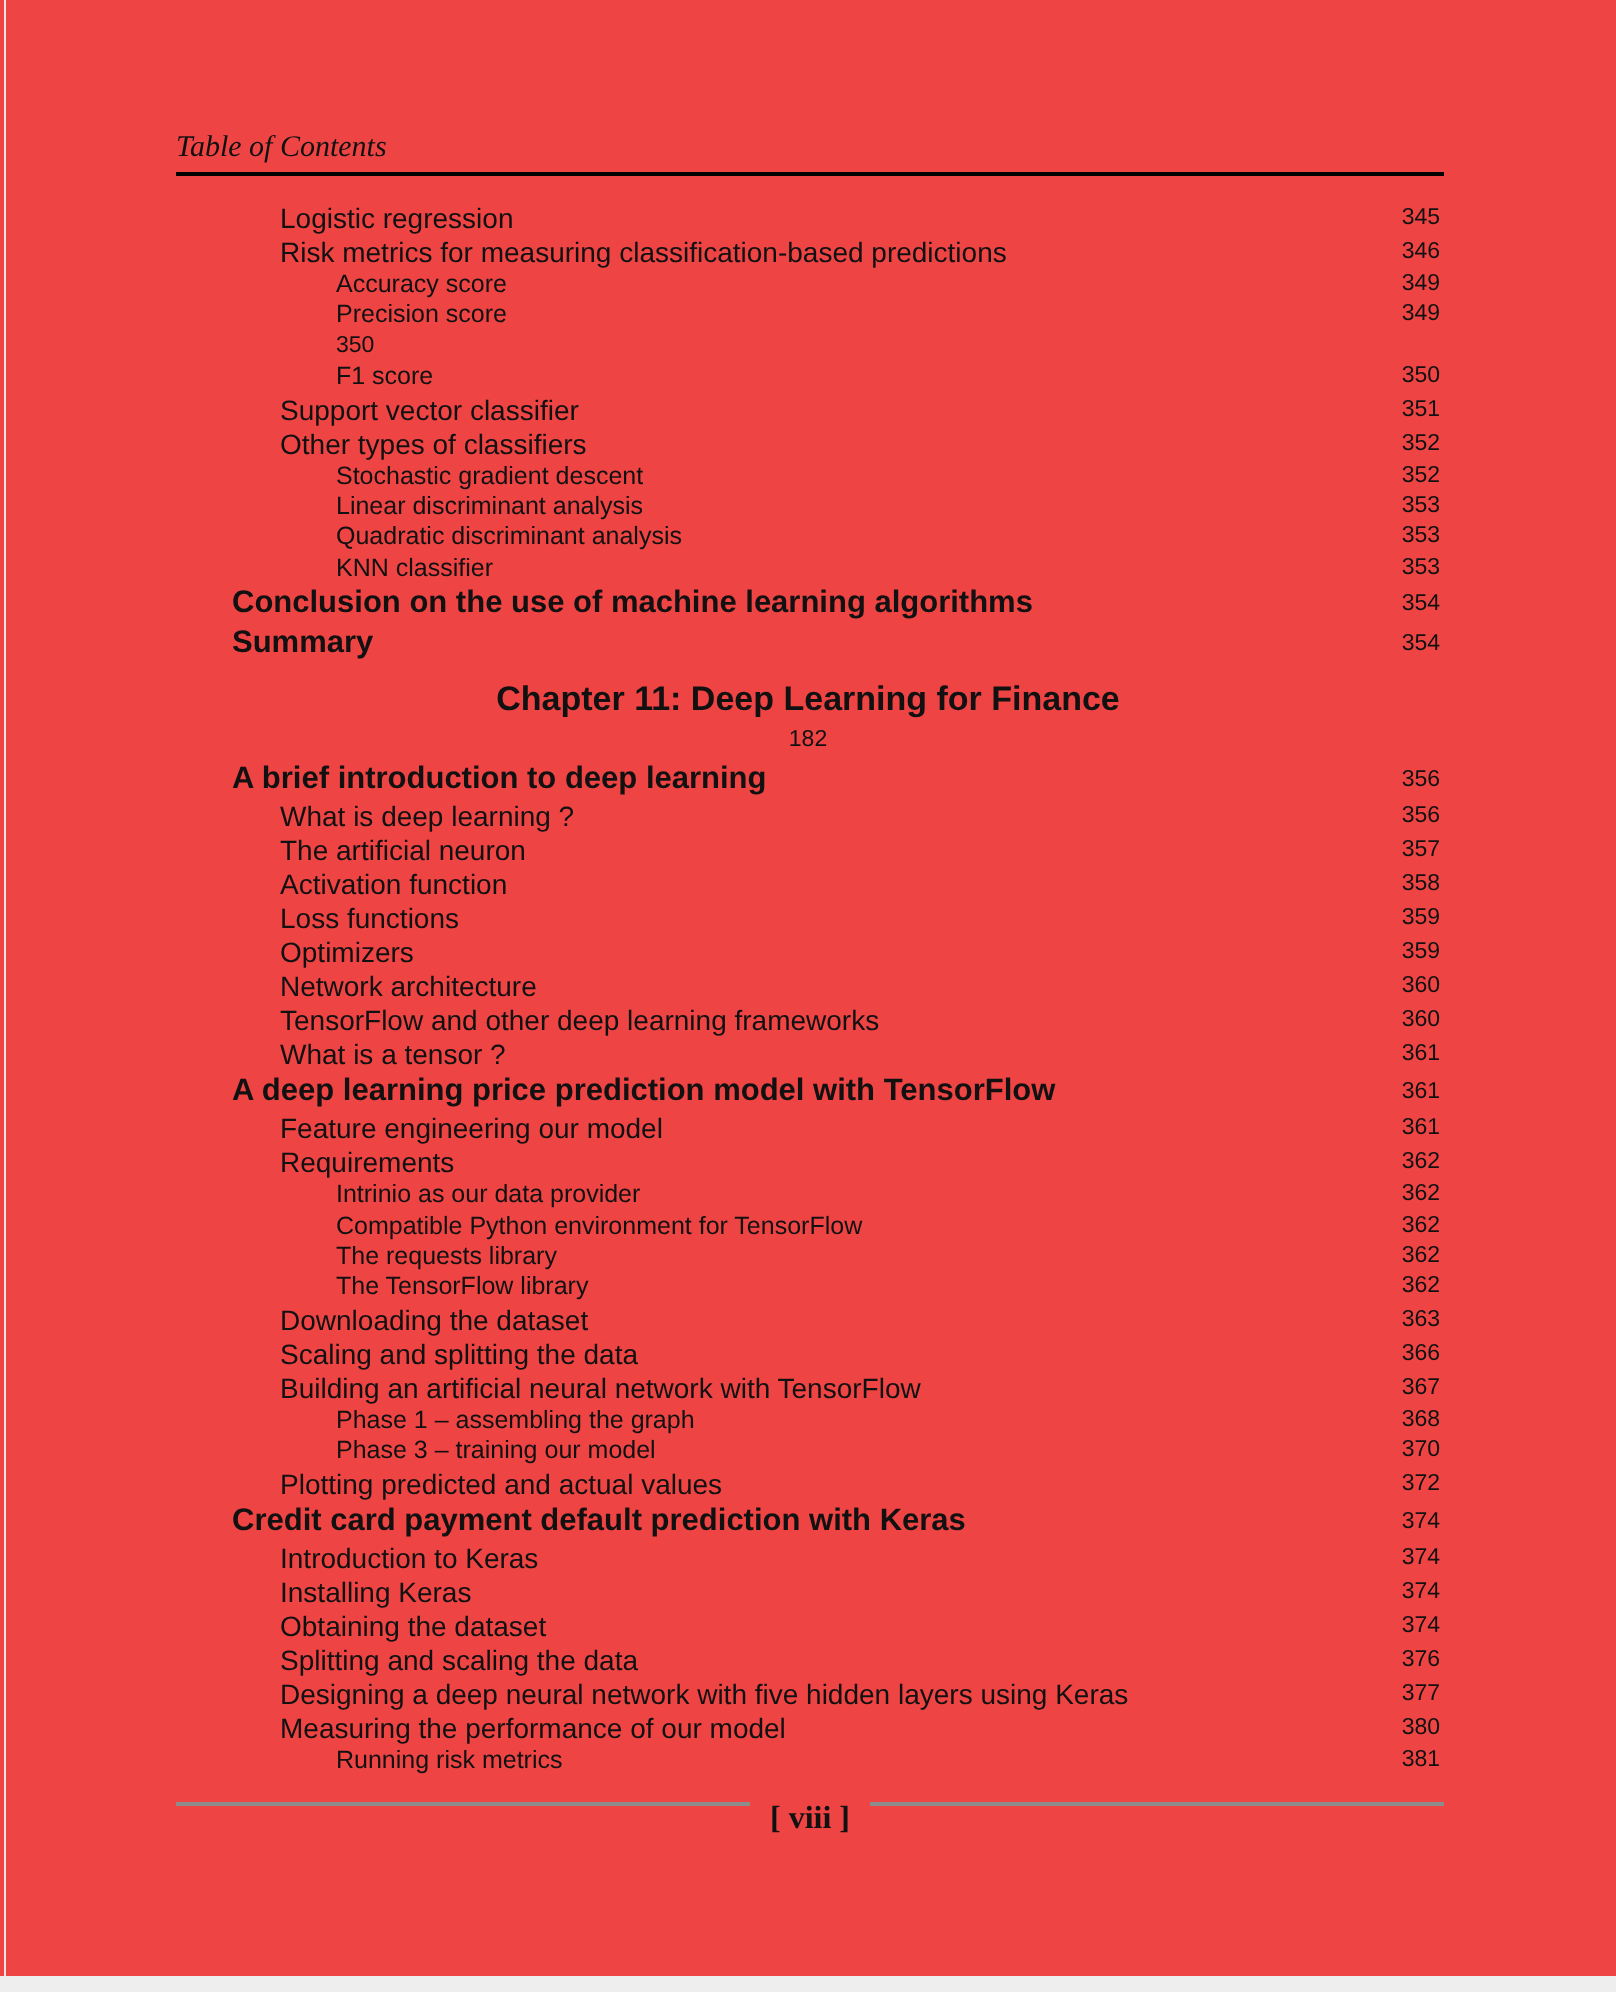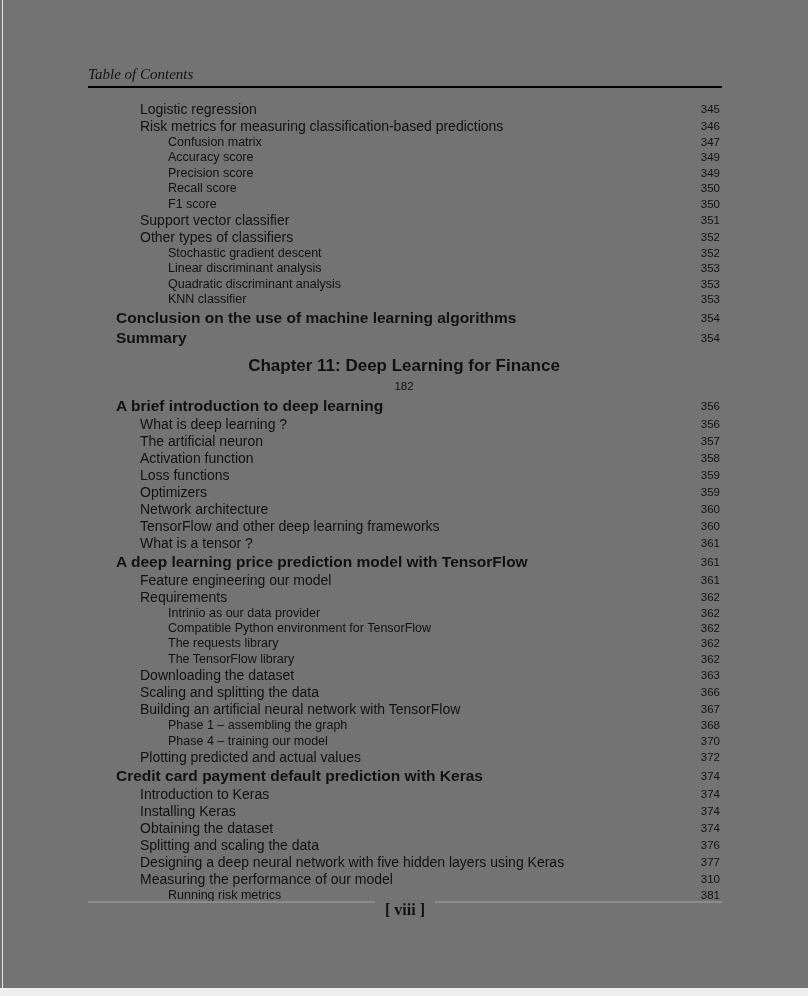--- a/index.html
+++ b/index.html
@@ -1,20 +1,20 @@
 <!DOCTYPE html>
 <html><head>
 <meta charset="utf-8">
 <style>
   html, body { margin: 0; padding: 0; background: #ffffff; }
   .page {
     position: relative;
     width: 808px;
     height: 996px;
-    background: #737373;
+    background: #ef4444;
     overflow: hidden;
     font-family: "Liberation Sans", sans-serif;
     color: #111111;
   }
   .left-edge {
     position: absolute;
     left: 2px; top: 0;
     width: 1px; height: 988px;
     background: #e4e4e4;
   }
@@ -94,33 +94,28 @@
   <div class="toc" id="toc-list">
       <div class="row sub">
         <span class="lab">Logistic regression</span>
         <span class="pg">345</span>
       </div>
       <div class="row sub">
         <span class="lab">Risk metrics for measuring classification-based predictions</span>
         <span class="pg">346</span>
       </div>
       <div class="row subsub">
-        <span class="lab">Confusion matrix</span>
-        <span class="pg">347</span>
-      </div>
-      <div class="row subsub">
         <span class="lab">Accuracy score</span>
         <span class="pg">349</span>
       </div>
       <div class="row subsub">
         <span class="lab">Precision score</span>
         <span class="pg">349</span>
       </div>
       <div class="row subsub">
-        <span class="lab">Recall score</span>
         <span class="pg">350</span>
       </div>
       <div class="row subsub">
         <span class="lab">F1 score</span>
         <span class="pg">350</span>
       </div>
       <div class="row sub">
         <span class="lab">Support vector classifier</span>
         <span class="pg">351</span>
       </div>
@@ -230,21 +225,21 @@
       </div>
       <div class="row sub">
         <span class="lab">Building an artificial neural network with TensorFlow</span>
         <span class="pg">367</span>
       </div>
       <div class="row subsub">
         <span class="lab">Phase 1 – assembling the graph</span>
         <span class="pg">368</span>
       </div>
       <div class="row subsub">
-        <span class="lab">Phase 4 – training our model</span>
+        <span class="lab">Phase 3 – training our model</span>
         <span class="pg">370</span>
       </div>
       <div class="row sub">
         <span class="lab">Plotting predicted and actual values</span>
         <span class="pg">372</span>
       </div>
       <div class="row section">
         <span class="lab">Credit card payment default prediction with Keras</span>
         <span class="pg">374</span>
       </div>
@@ -263,21 +258,21 @@
       <div class="row sub">
         <span class="lab">Splitting and scaling the data</span>
         <span class="pg">376</span>
       </div>
       <div class="row sub">
         <span class="lab">Designing a deep neural network with five hidden layers using Keras</span>
         <span class="pg">377</span>
       </div>
       <div class="row sub">
         <span class="lab">Measuring the performance of our model</span>
-        <span class="pg">310</span>
+        <span class="pg">380</span>
       </div>
       <div class="row subsub">
         <span class="lab">Running risk metrics</span>
         <span class="pg">381</span>
       </div>
     </div>
 
   <div class="footer">
     <div class="foot-line"></div>
     <div class="foot-label">[ viii ]</div>

